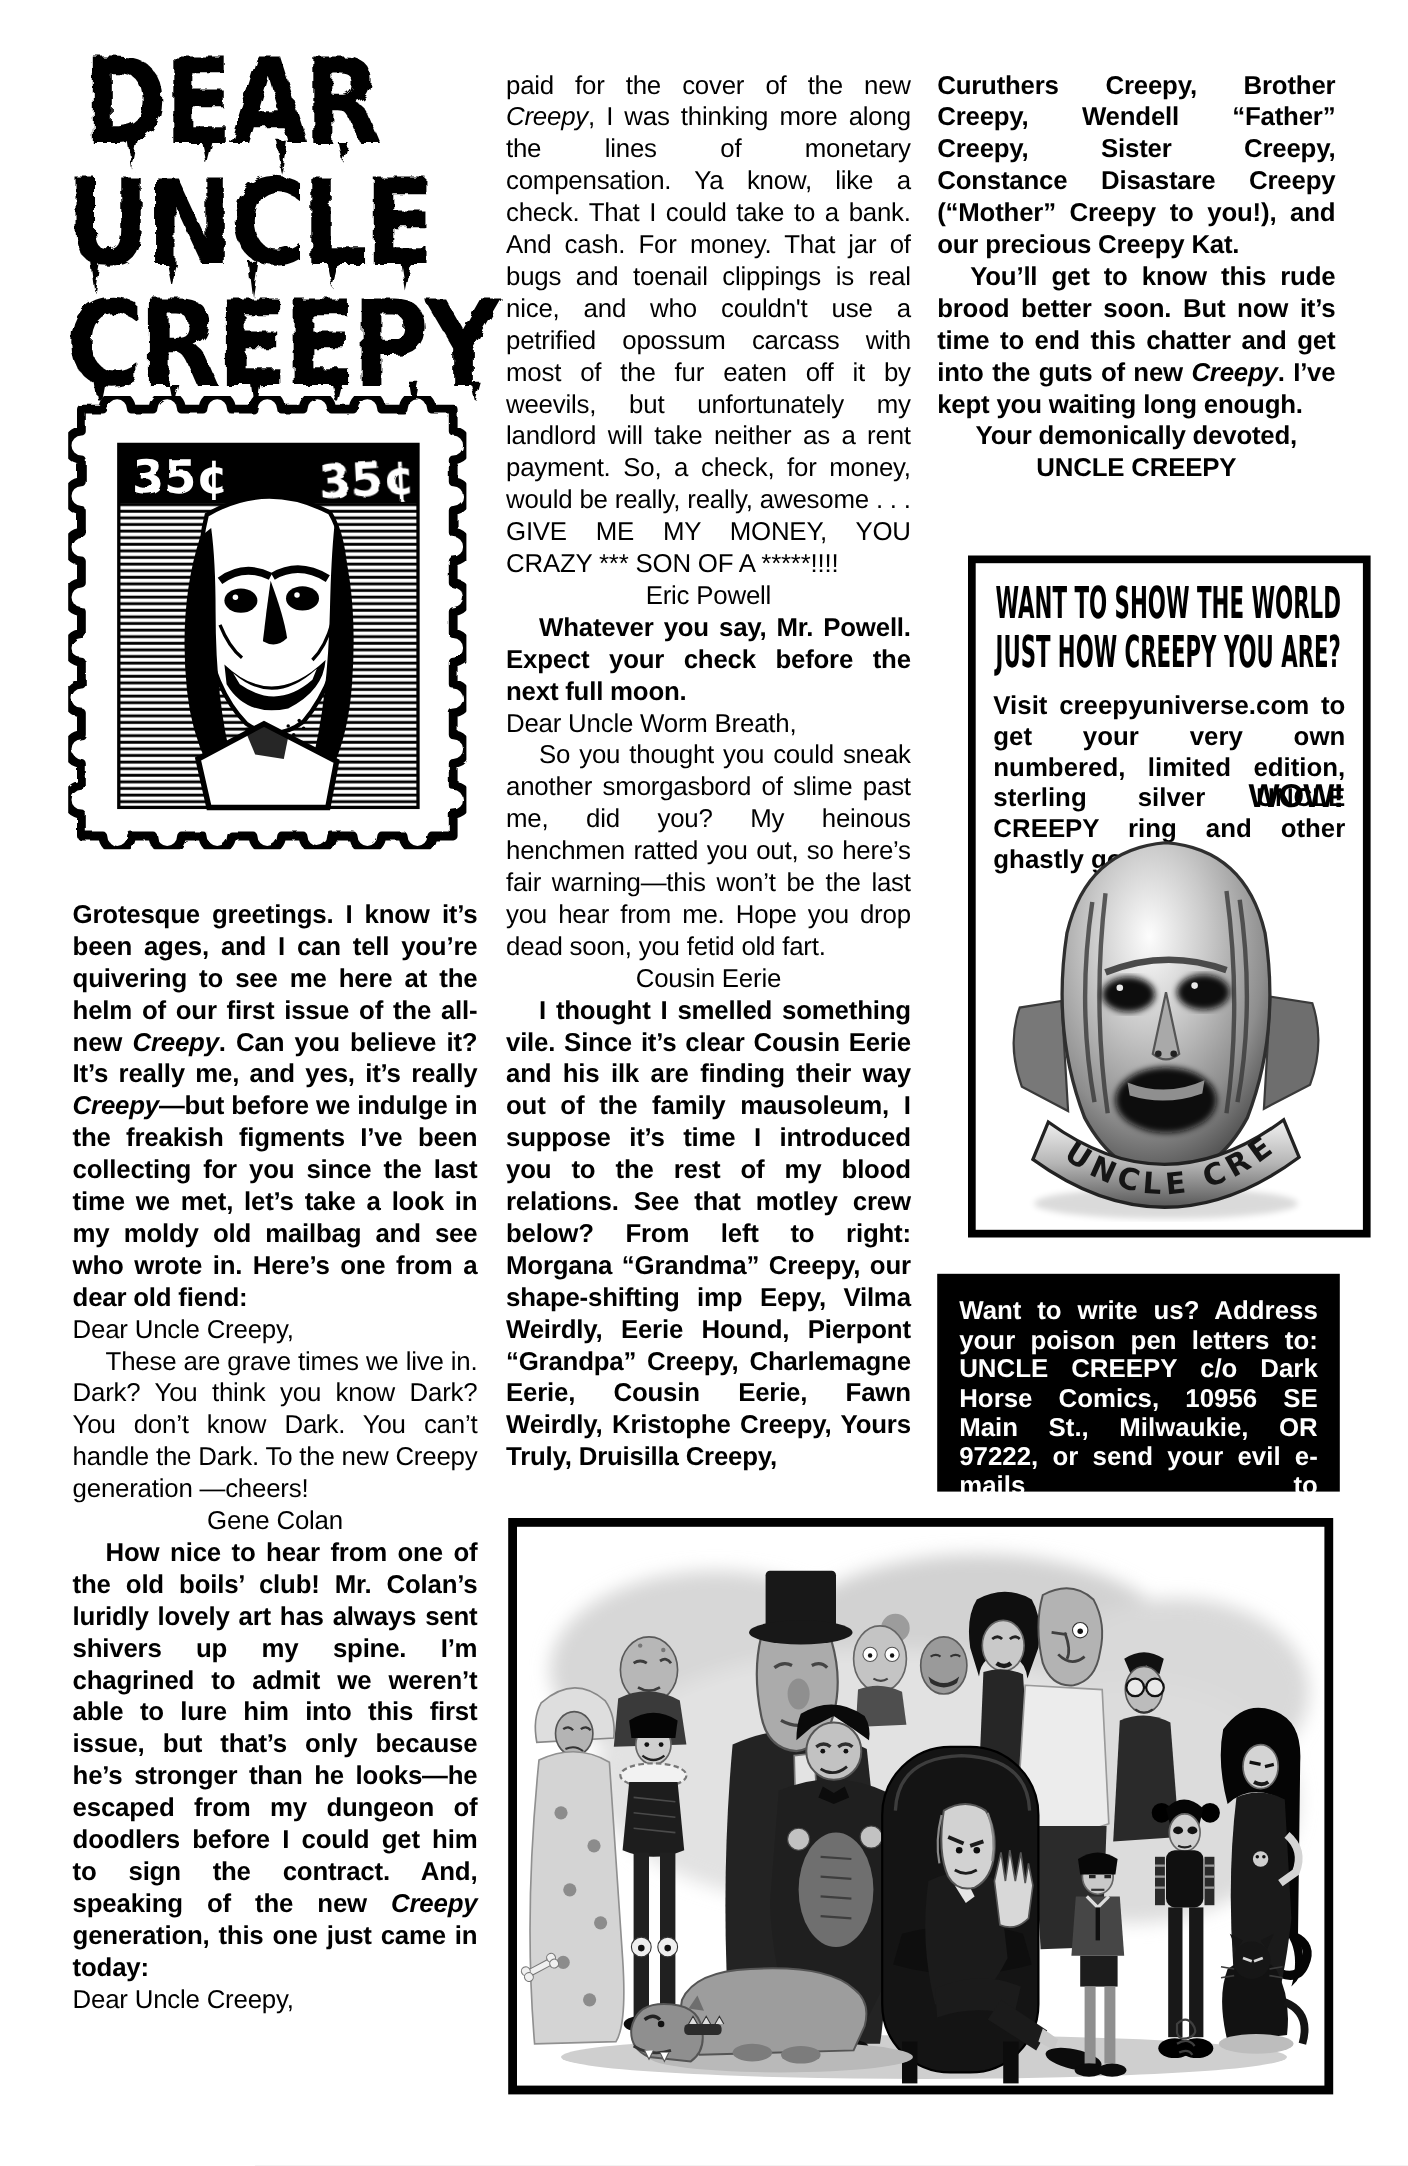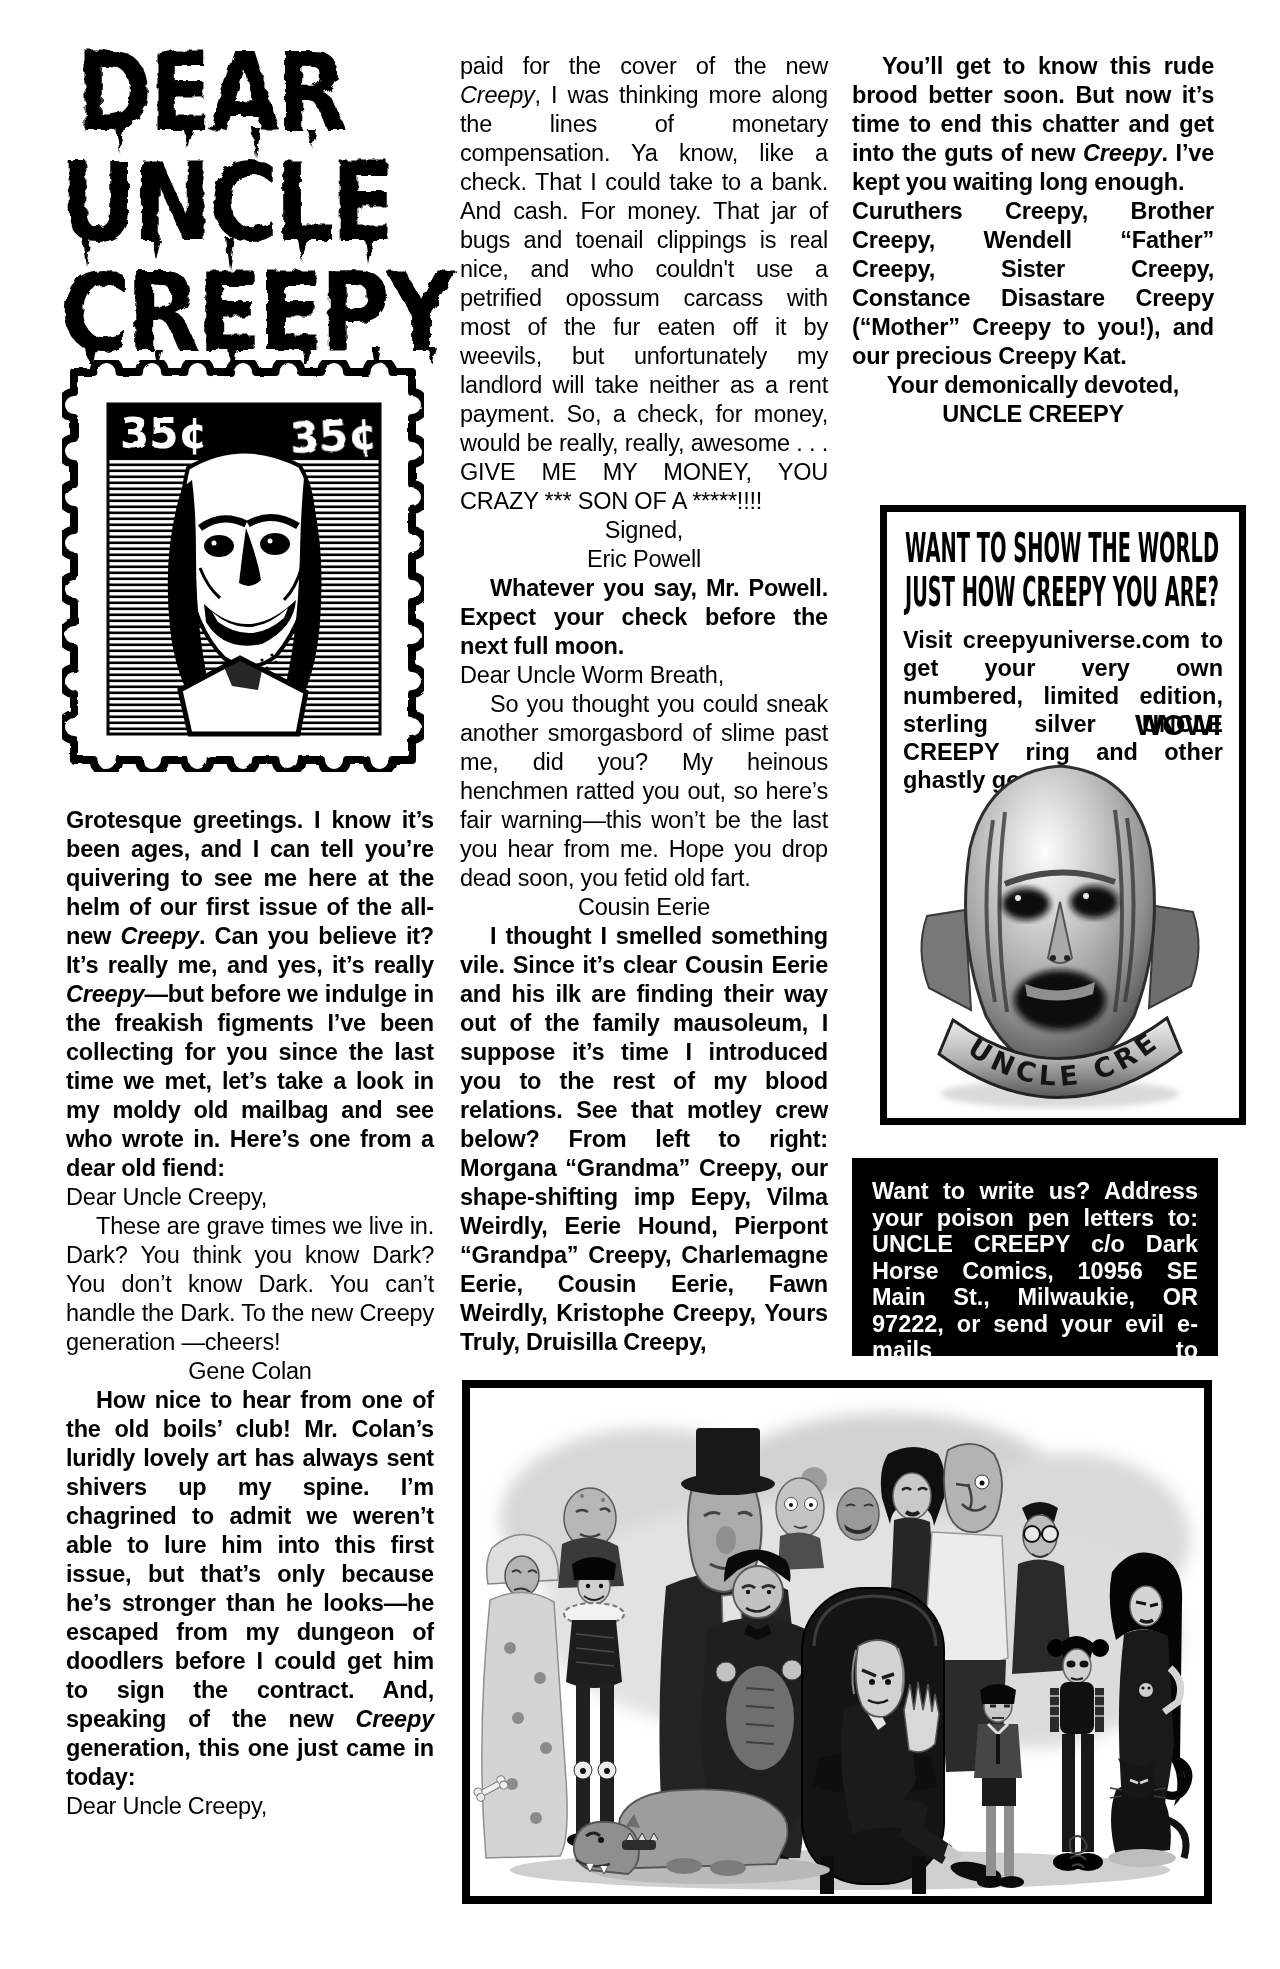--- a/index.html
+++ b/index.html
@@ -1,21 +1,21 @@
 <!DOCTYPE html>
 <html><head>
 <meta charset="utf-8">
 <style>
   html,body{margin:0;padding:0;background:#888;}
   .page{
     position:relative;width:1280px;height:1969px;background:#ffffff;
     font-family:"Liberation Sans", sans-serif;color:#000;overflow:hidden;
   }
   .abs{position:absolute;}
-  .body-text{font-size:23.5px;line-height:29px;text-align:justify;letter-spacing:-0.2px;}
+  .body-text{font-size:23.5px;line-height:29px;text-align:justify;letter-spacing:-0.2px;margin-top:11px;}
   .body-text p{margin:0;}
   .bold{font-weight:bold;}
   .indent{text-indent:30px;}
   .signoff{text-align:center;}
   .mt1{margin-top:26px;}
   .mt2{margin-top:52px;}
   
   .ring-box{
     left:852px;top:505px;width:366px;height:620px;border:7px solid #000;
     box-sizing:border-box;padding:14px 16px 10px 16px;background:#fff;margin-left:28px;
@@ -138,32 +138,31 @@
     <p class="bold">Grotesque greetings. I know it’s been ages, and I can tell you’re quivering to see me here at the helm of our first issue of the all-new <i>Creepy</i>. Can you believe it? It’s really me, and yes, it’s really <i>Creepy</i>—but before we indulge in the freakish figments I’ve been collecting for you since the last time we met, let’s take a look in my moldy old mailbag and see who wrote in. Here’s one from a dear old fiend:</p>
     <p class="mt1">Dear Uncle Creepy,</p>
     <p class="indent">These are grave times we live in. Dark? You think you know Dark? You don’t know Dark. You can’t handle the Dark. To the new Creepy generation —cheers!</p>
     <p class="signoff">Gene Colan</p>
     <p class="bold indent mt2">How nice to hear from one of the old boils’ club! Mr. Colan’s luridly lovely art has always sent shivers up my spine. I’m chagrined to admit we weren’t able to lure him into this first issue, but that’s only because he’s stronger than he looks—he escaped from my dungeon of doodlers before I could get him to sign the contract. And, speaking of the new <i>Creepy</i> generation, this one just came in today:</p>
     <p class="mt1">Dear Uncle Creepy,</p>
   </div>
 
   <div class="abs body-text" style="left:460px;top:52px;width:368px">
     <p>paid for the cover of the new <i>Creepy</i>, I was thinking more along the lines of monetary compensation. Ya know, like a check. That I could take to a bank. And cash. For money. That jar of bugs and toenail clippings is real nice, and who couldn't use a petrified opossum carcass with most of the fur eaten off it by weevils, but unfortunately my landlord will take neither as a rent payment. So, a check, for money, would be really, really, awesome . . . GIVE ME MY MONEY, YOU CRAZY *** SON OF A *****!!!!</p>
-    <p class="signoff">Signed,</p>
     <p class="signoff">Eric Powell</p>
     <p class="bold indent mt2">Whatever you say, Mr. Powell. Expect your check before the next full moon.</p>
     <p class="mt1">Dear Uncle Worm Breath,</p>
     <p class="indent">So you thought you could sneak another smorgasbord of slime past me, did you? My heinous henchmen ratted you out, so here’s fair warning—this won’t be the last you hear from me. Hope you drop dead soon, you fetid old fart.</p>
     <p class="signoff">Cousin Eerie</p>
     <p class="bold indent mt1">I thought I smelled something vile. Since it’s clear Cousin Eerie and his ilk are finding their way out of the family mausoleum, I suppose it’s time I introduced you to the rest of my blood relations. See that motley crew below? From left to right: Morgana “Grandma” Creepy, our shape-shifting imp Eepy, Vilma Weirdly, Eerie Hound, Pierpont “Grandpa” Creepy, Charlemagne Eerie, Cousin Eerie, Fawn Weirdly, Kristophe Creepy, Yours Truly, Druisilla Creepy,</p>
   </div>
 
   <div class="abs body-text" style="left:852px;top:52px;width:362px">
+    <p class="bold">Curuthers Creepy, Brother Creepy, Wendell “Father” Creepy, Sister Creepy, Constance Disastare Creepy (“Mother” Creepy to you!), and our precious Creepy Kat.</p>
     <p class="bold indent">You’ll get to know this rude brood better soon. But now it’s time to end this chatter and get into the guts of new <i>Creepy</i>. I’ve kept you waiting long enough.</p>
-    <p class="bold">Curuthers Creepy, Brother Creepy, Wendell “Father” Creepy, Sister Creepy, Constance Disastare Creepy (“Mother” Creepy to you!), and our precious Creepy Kat.</p>
     <p class="bold signoff">Your demonically devoted,</p>
     <p class="bold signoff">UNCLE CREEPY</p>
   </div>
 
   <div class="abs ring-box">
     <svg width="320" height="92" viewBox="0 0 320 92">
       <text x="2" y="36" font-size="40" font-weight="bold" fill="#000" textLength="314" lengthAdjust="spacingAndGlyphs">WANT TO SHOW THE WORLD</text>
       <text x="2" y="80" font-size="40" font-weight="bold" fill="#000" textLength="314" lengthAdjust="spacingAndGlyphs">JUST HOW CREEPY YOU ARE?</text>
     </svg>
     <p class="ad-body">Visit creepyuniverse.com to get your very own numbered, limited edition, sterling silver UNCLE CREEPY ring and other ghastly goodies.</p>

